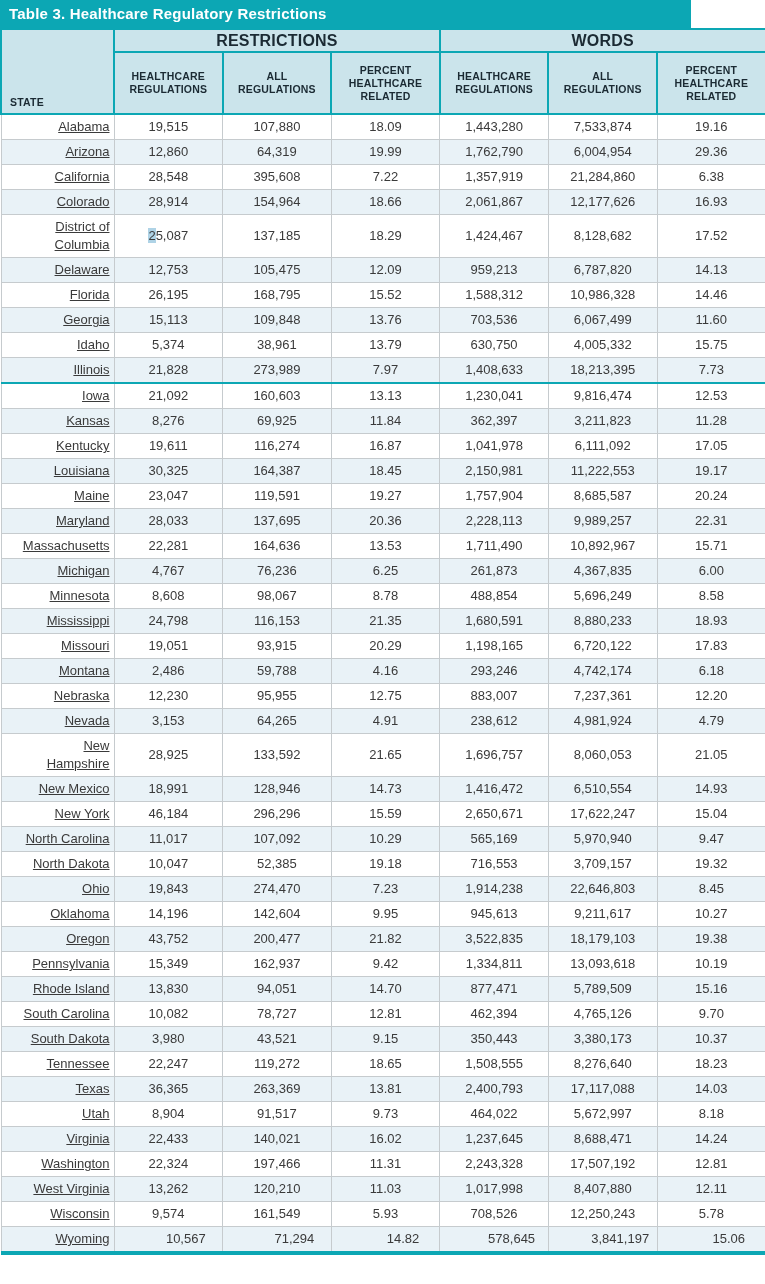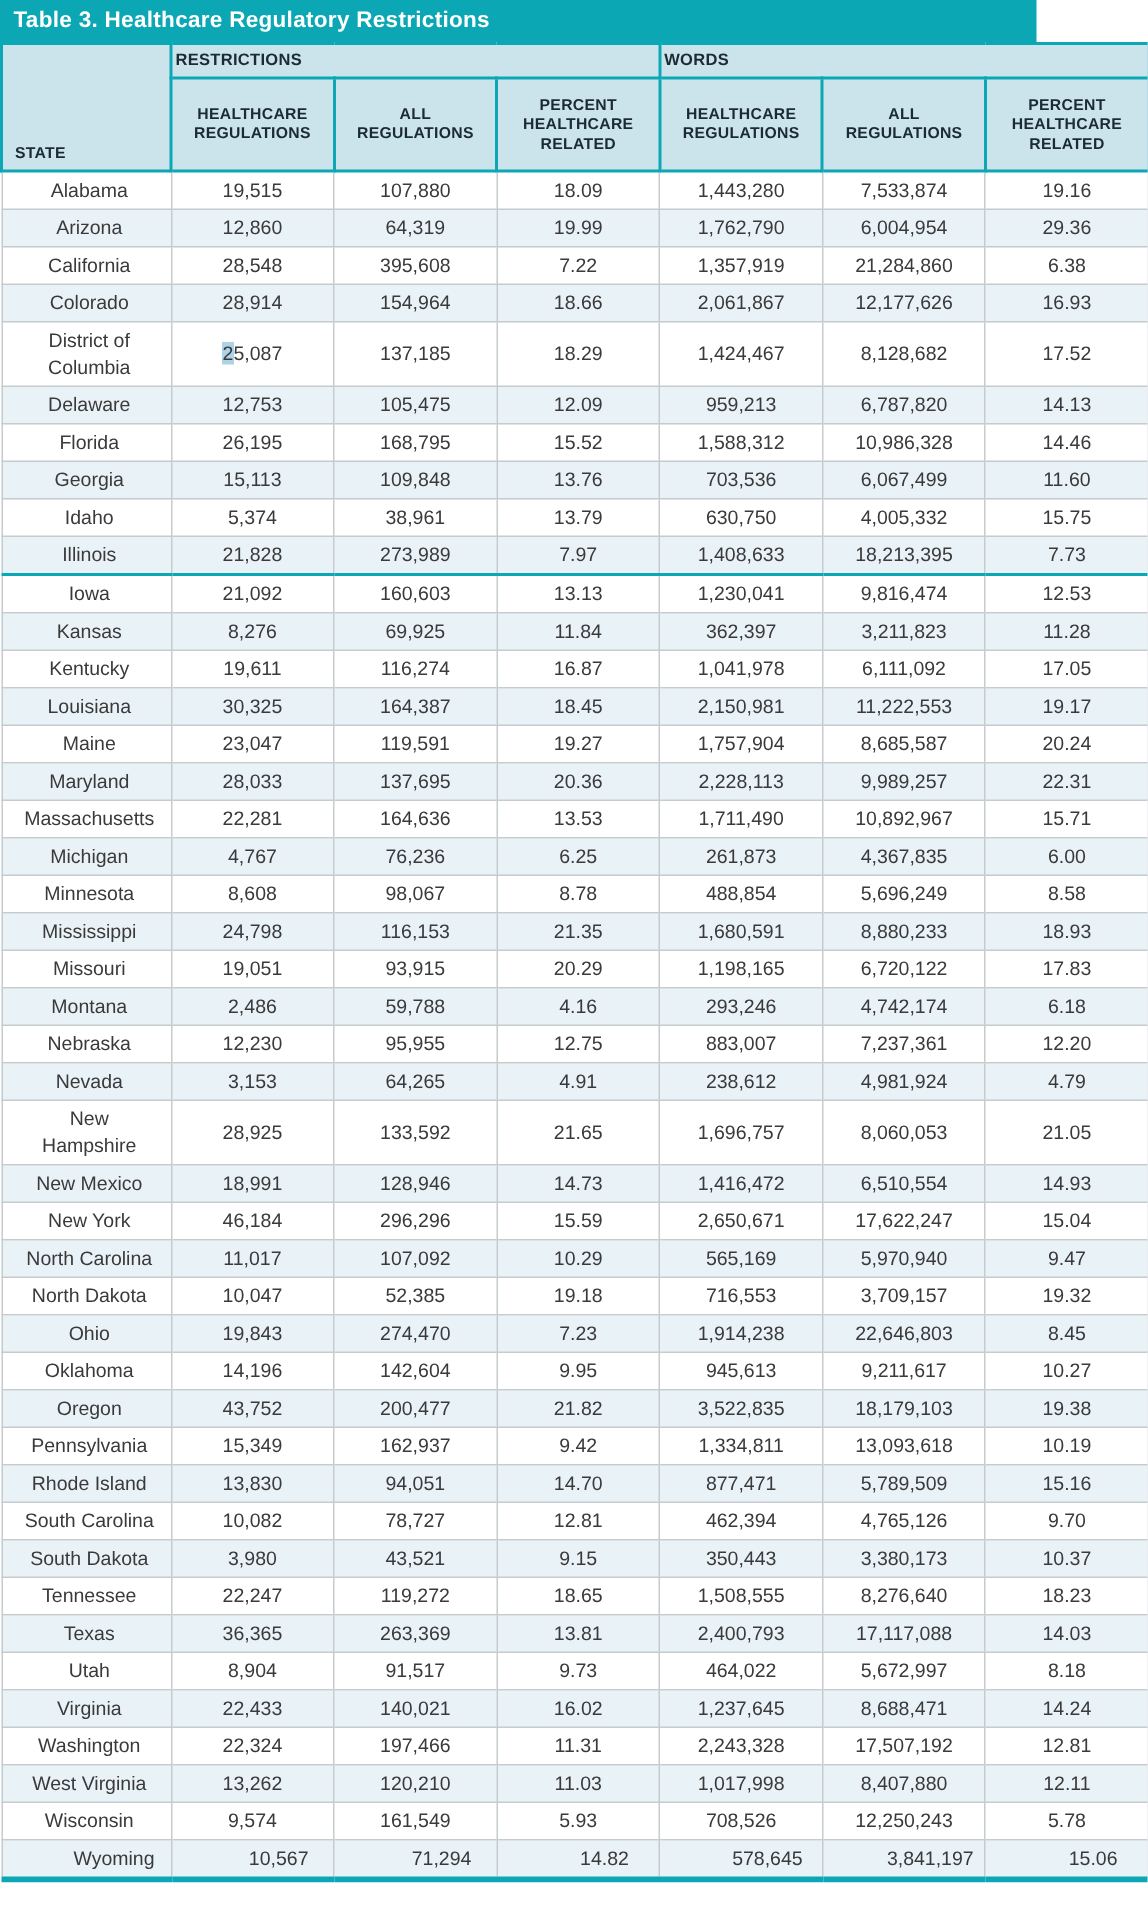--- a/index.html
+++ b/index.html
@@ -37,23 +37,23 @@
   col.c-val{width:108.6px;}
   thead th{
     background:var(--header-bg);
     border:2px solid var(--teal);
     color:var(--header-text);
     font-weight:bold;
     text-transform:uppercase;
     letter-spacing:.2px;
   }
   th.group-head{
-    font-size:11px;
+    font-size:16px;
     padding:4px 2px;
-    text-align:left;
+    text-align:center;
     line-height:13px;
   }
   th.state-head{
     font-size:10.5px;
     text-align:left;
     vertical-align:bottom;
     padding:4px 8px 5px 8px;
   }
   th.col-head{
     font-size:10.5px;
@@ -65,24 +65,25 @@
   }
   tbody td{
     border:1px solid var(--grid);
     font-size:13px;
     line-height:18px;
     padding:3px 6px;
     text-align:center;
     background:#ffffff;
   }
   tbody td.state{
-    text-align:center;
+    text-align:right;
     padding-left:8px;
     padding-right:4px;
     white-space:pre-line;
+    text-decoration:underline;
   }
   tbody tr.tint td{background:var(--tint);}
   tbody td:nth-child(5){border-left-color:var(--grid-dark);}
   tbody tr.teal-divider td{border-bottom:2px solid var(--teal);}
   tbody tr:last-child td{border-bottom:4px solid var(--teal);padding-left:41px;}
   span.sel{background:#AFD3E6;}
   .source-note{
     font-size:11.5px;
     color:var(--muted);
     padding:7px 2px 8px 3px;

